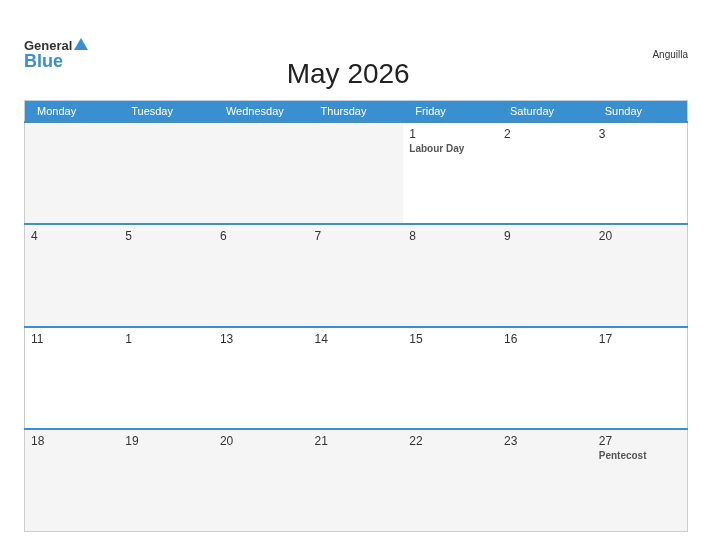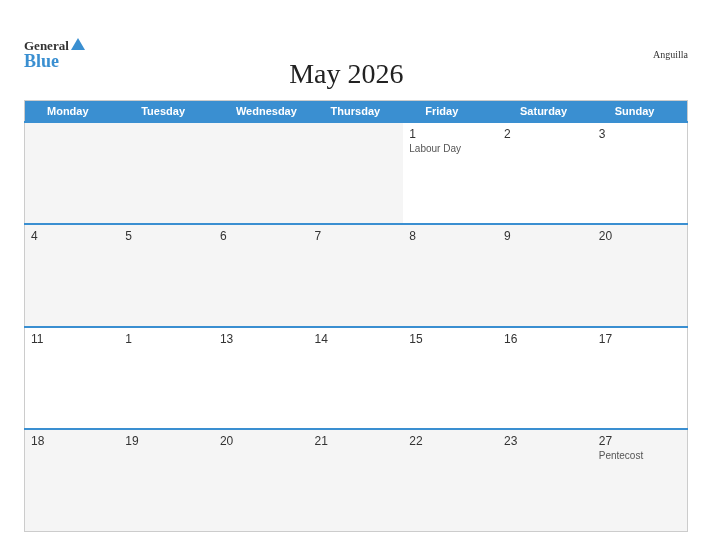--- a/index.html
+++ b/index.html
@@ -14,21 +14,20 @@
       width: 712px;
       height: 550px;
       padding: 18px 24px 18px 24px;
       display: flex;
       flex-direction: column;
     }
     .header {
       display: flex;
       align-items: center;
       margin-bottom: 10px;
-      font-family: Liberation Serif, serif;
     }
     .logo {
       display: flex;
       flex-direction: column;
       align-items: flex-start;
       line-height: 1;
     }
     .logo-general {
       font-size: 13px;
       font-weight: bold;
@@ -74,22 +73,22 @@
       flex: 1;
       border: 1px solid #ccc;
       border-collapse: collapse;
       width: 100%;
       table-layout: fixed;
     }
     .calendar th {
       background: #3a8fd1;
       color: #fff;
       font-size: 11px;
-      font-weight: bold;
-      padding: 4px 22px;
+      font-weight: normal;
+      padding: 4px 12px;
       text-align: left;
       border: none;
     }
     .calendar td {
       border-top: 2px solid #3a8fd1;
       border-right: none;
       border-left: none;
       border-bottom: none;
       vertical-align: top;
       padding: 4px 6px;
@@ -104,20 +103,21 @@
     .day-num {
       font-size: 12px;
       color: #333;
       display: block;
       margin-bottom: 2px;
     }
     .day-event {
       font-size: 10px;
       color: #555;
       display: block;
+      font-weight: bold;
     }
     .row-bg td {
       background: #f5f5f5;
     }
   </style>
 </head>
 <body>
 
 <div class="page">
   <div class="header">

